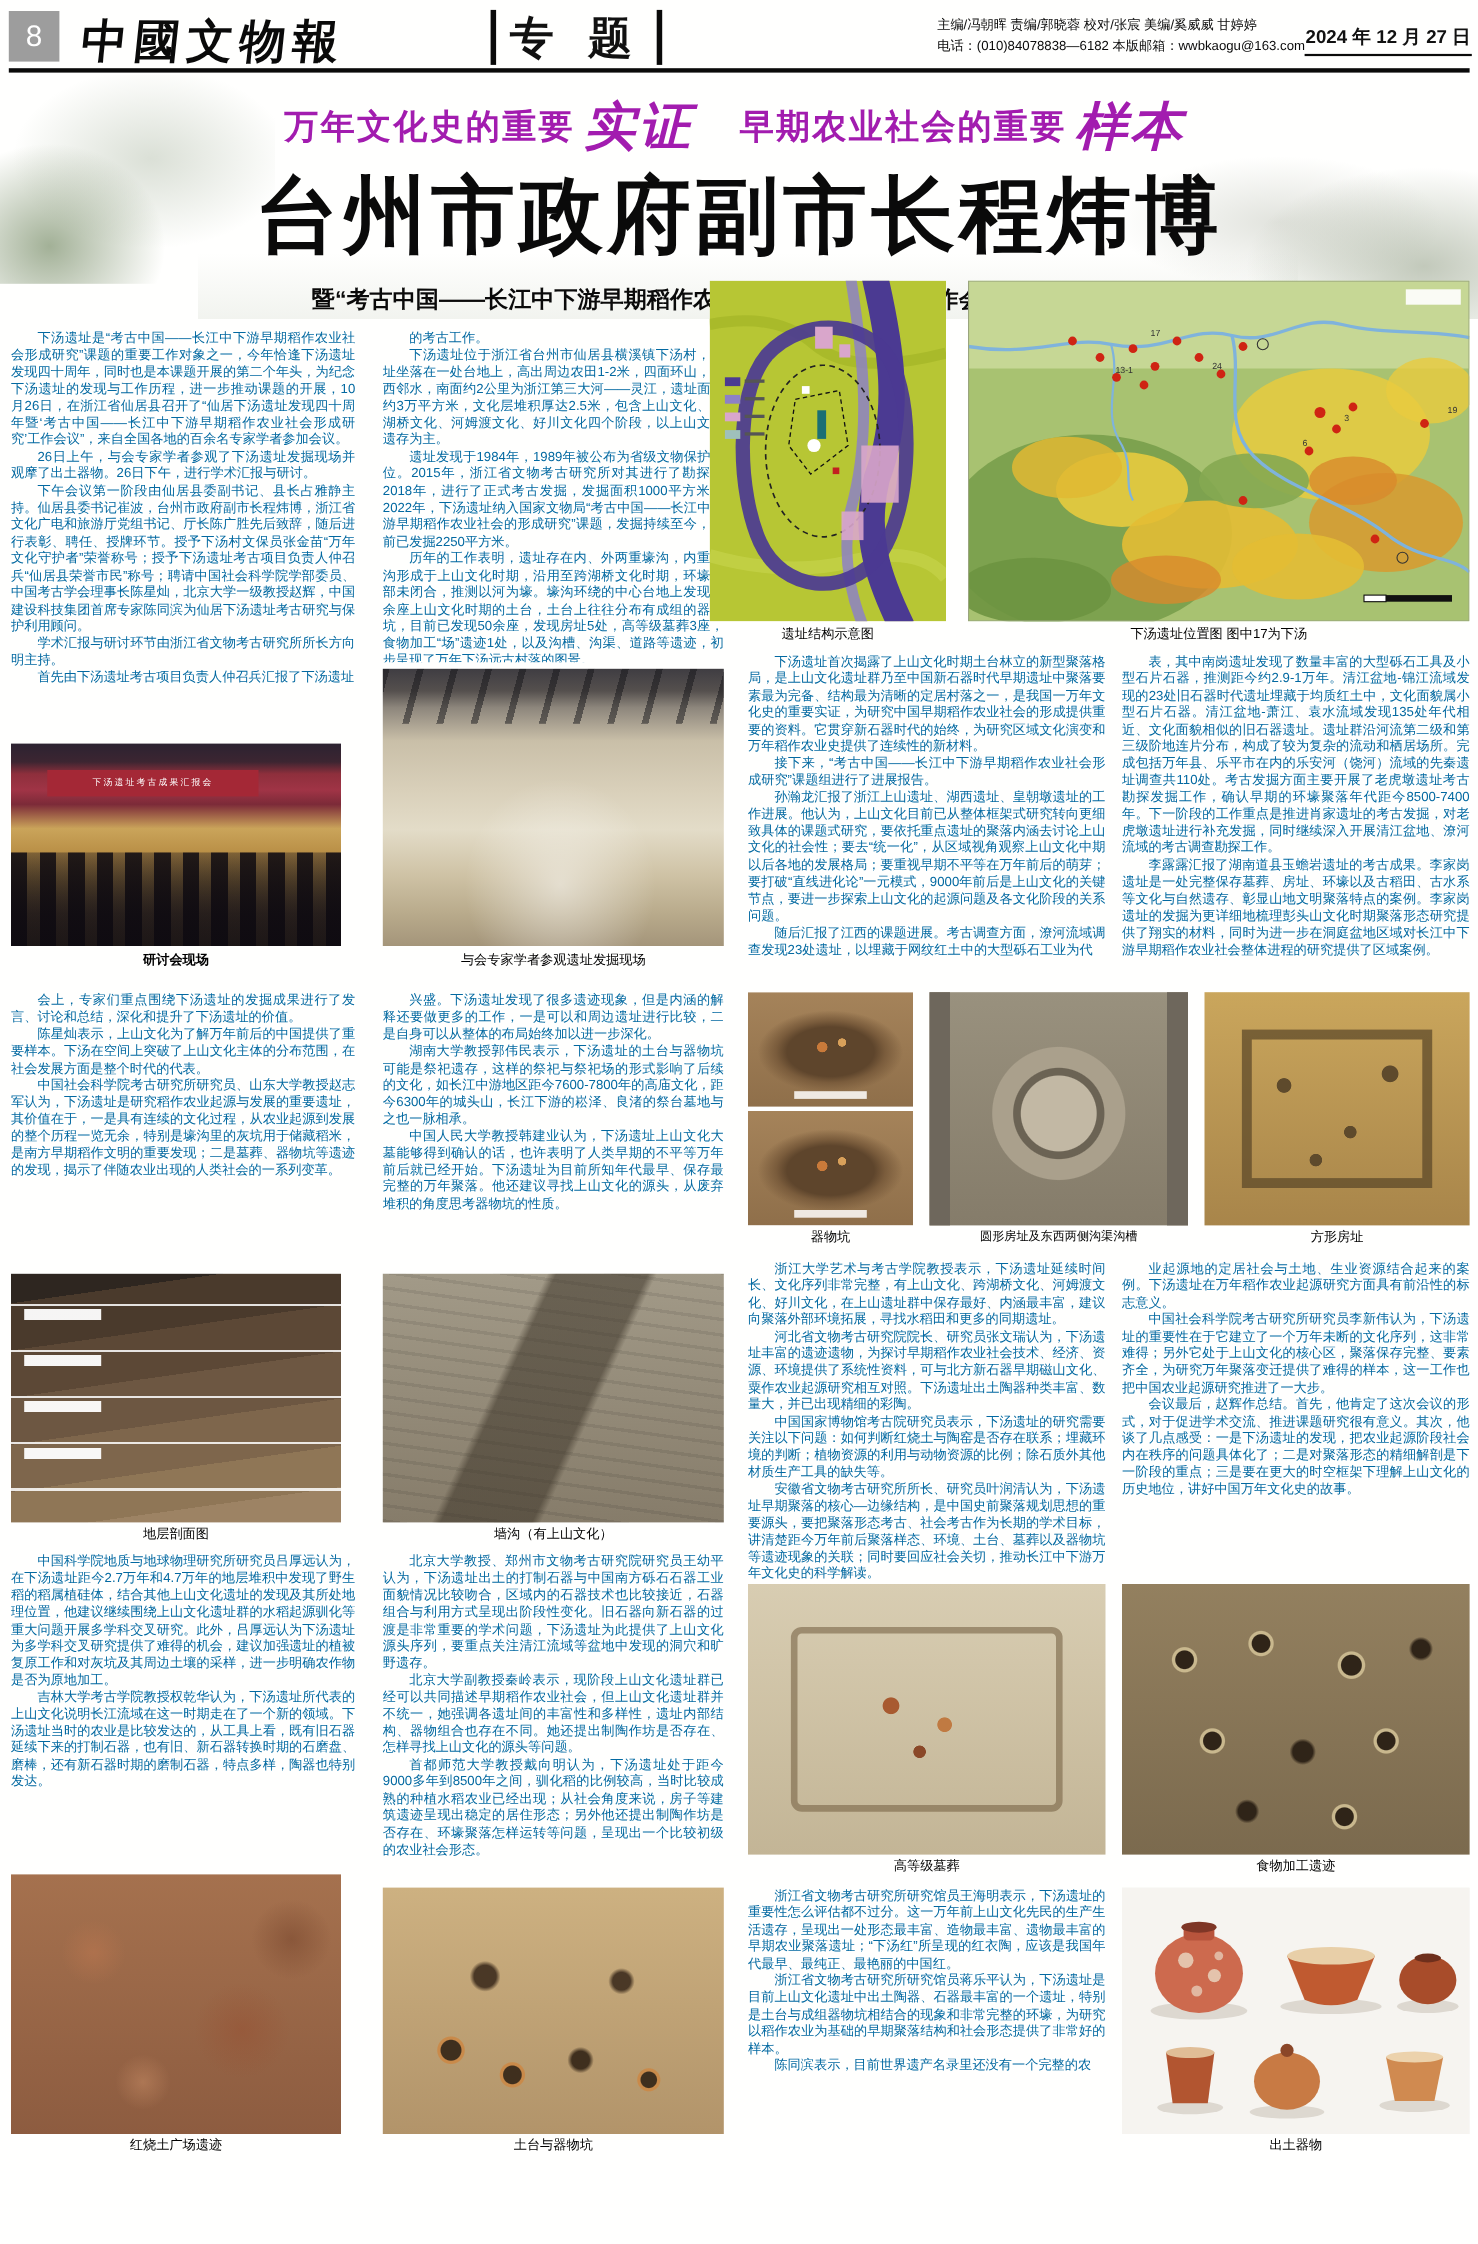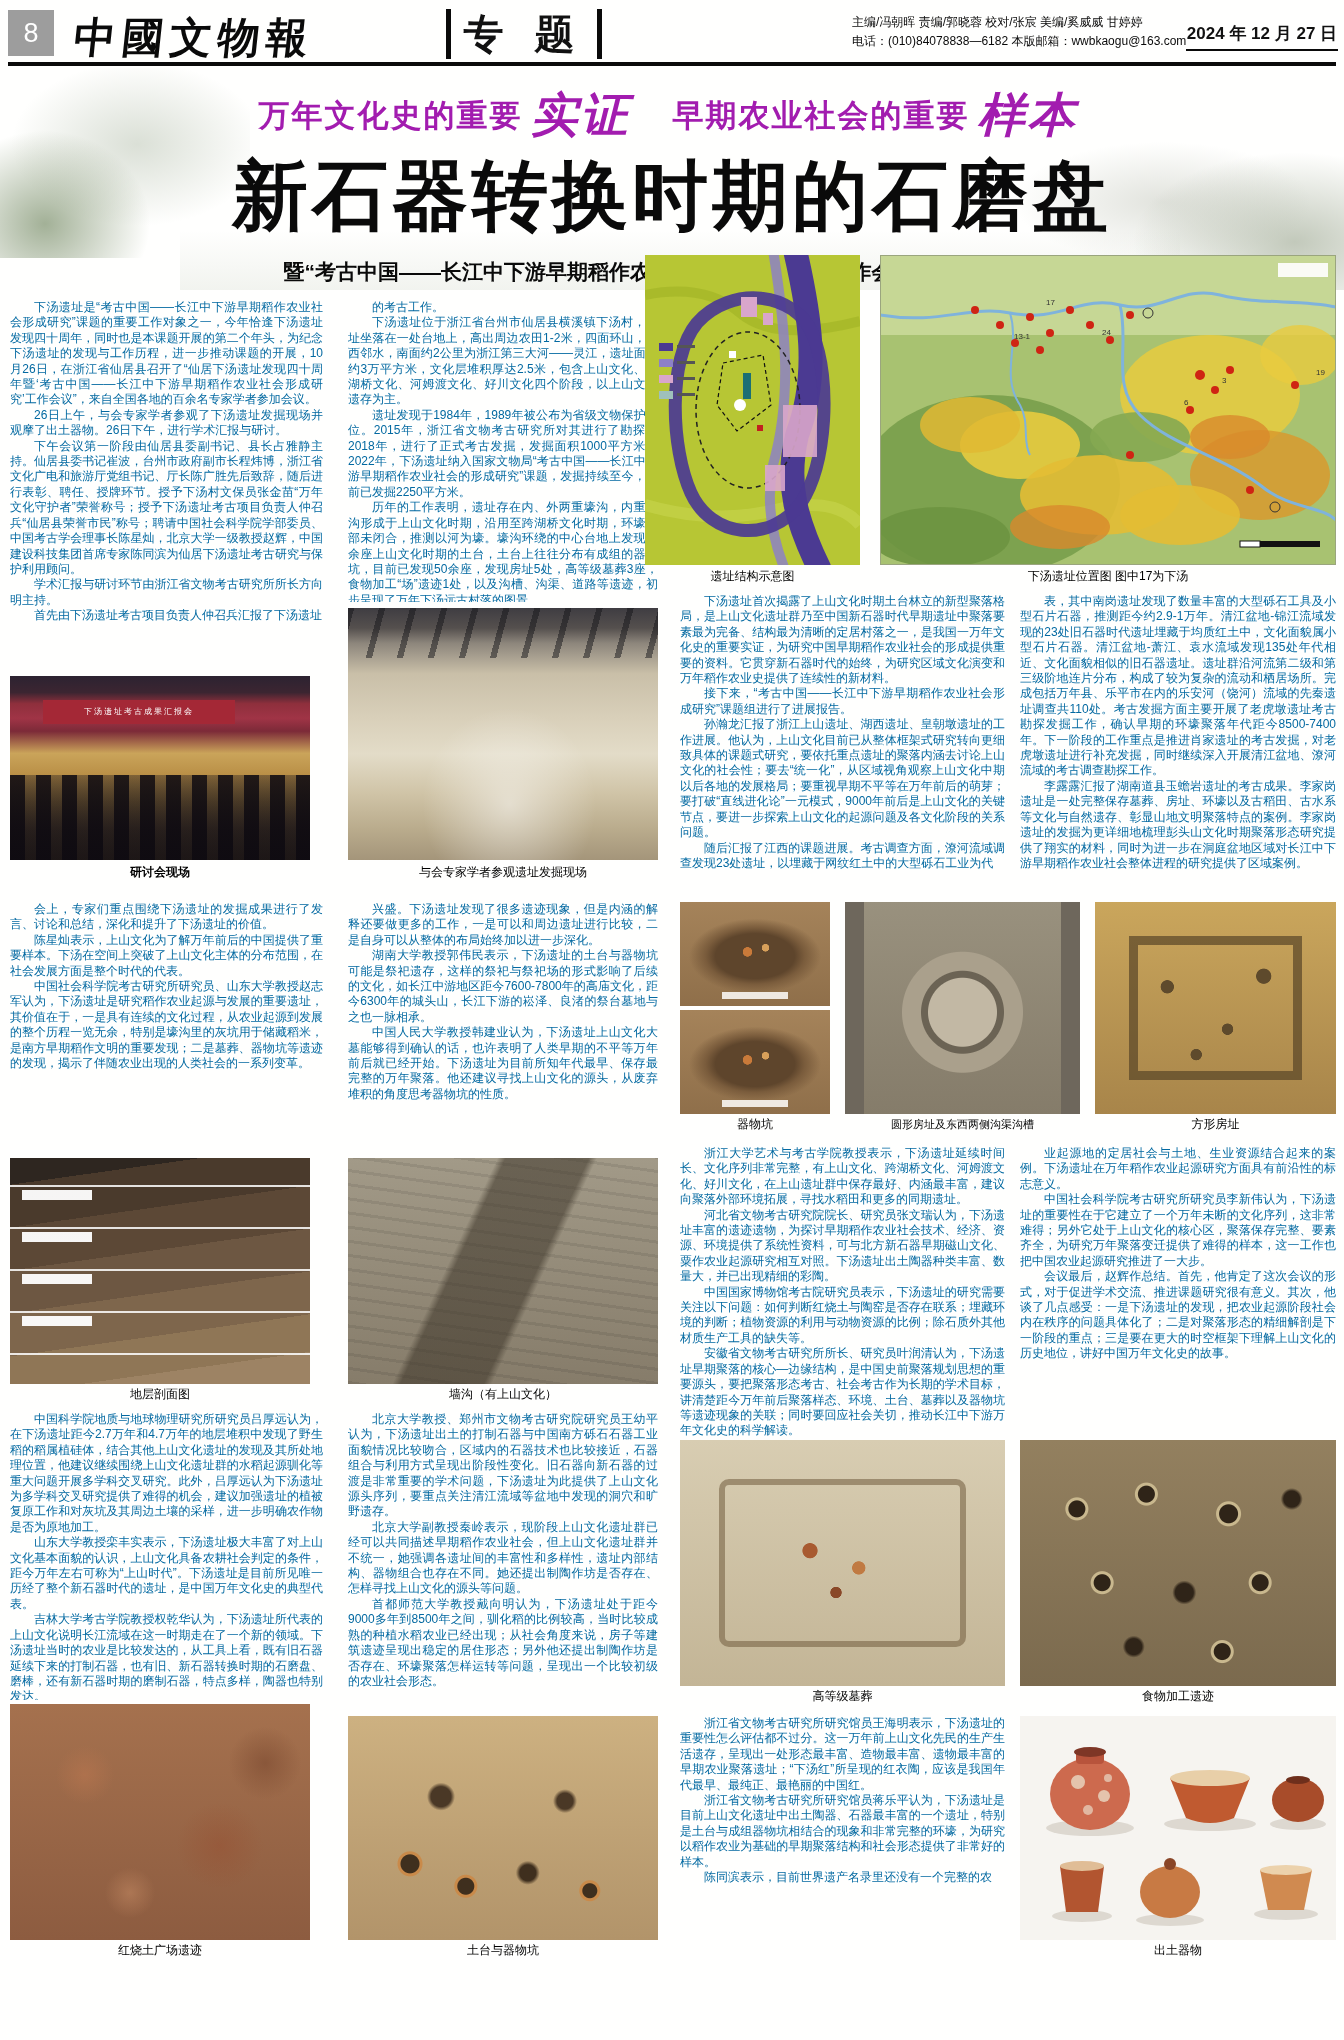--- a/index.html
+++ b/index.html
@@ -167,21 +167,21 @@
   </div>
   <div class="date">2024 年 12 月 27 日</div>
   <div class="rule"></div>
 
   <div class="bg-left"></div>
   <div class="bg-right"></div>
   <div class="bg-mist"></div>
   <div class="slogan">
     <span class="plain">万年文化史的重要</span><span class="fancy">实证</span><span class="gap"></span><span class="plain">早期农业社会的重要</span><span class="fancy">样本</span>
   </div>
-  <div class="main-title">新石器转换时期的石磨盘</div>
+  <div class="main-title">台州市政府副市长程炜博</div>
   <div class="sub-title">暨“考古中国——长江中下游早期稻作农业社会的形成研究”工作会议在浙江仙居召开</div>
 
   <div class="col" id="colA1">
       <p>下汤遗址是“考古中国——长江中下游早期稻作农业社会形成研究”课题的重要工作对象之一，今年恰逢下汤遗址发现四十周年，同时也是本课题开展的第二个年头，为纪念下汤遗址的发现与工作历程，进一步推动课题的开展，10月26日，在浙江省仙居县召开了“仙居下汤遗址发现四十周年暨‘考古中国——长江中下游早期稻作农业社会形成研究’工作会议”，来自全国各地的百余名专家学者参加会议。</p>
       <p>26日上午，与会专家学者参观了下汤遗址发掘现场并观摩了出土器物。26日下午，进行学术汇报与研讨。</p>
       <p>下午会议第一阶段由仙居县委副书记、县长占雅静主持。仙居县委书记崔波，台州市政府副市长程炜博，浙江省文化广电和旅游厅党组书记、厅长陈广胜先后致辞，随后进行表彰、聘任、授牌环节。授予下汤村文保员张金苗“万年文化守护者”荣誉称号；授予下汤遗址考古项目负责人仲召兵“仙居县荣誉市民”称号；聘请中国社会科学院学部委员、中国考古学会理事长陈星灿，北京大学一级教授赵辉，中国建设科技集团首席专家陈同滨为仙居下汤遗址考古研究与保护利用顾问。</p>
       <p>学术汇报与研讨环节由浙江省文物考古研究所所长方向明主持。</p>
       <p>首先由下汤遗址考古项目负责人仲召兵汇报了下汤遗址</p>
     </div>
   <div class="col" id="colA2">
@@ -296,21 +296,20 @@
   <div class="cap" style="left:10px;top:864px;width:300px;font-weight:bold;">研讨会现场</div>
   <div class="cap" style="left:348px;top:864px;width:310px;">与会专家学者参观遗址发掘现场</div>
 
   <div class="col" id="colB1a">
       <p>会上，专家们重点围绕下汤遗址的发掘成果进行了发言、讨论和总结，深化和提升了下汤遗址的价值。</p>
       <p>陈星灿表示，上山文化为了解万年前后的中国提供了重要样本。下汤在空间上突破了上山文化主体的分布范围，在社会发展方面是整个时代的代表。</p>
       <p>中国社会科学院考古研究所研究员、山东大学教授赵志军认为，下汤遗址是研究稻作农业起源与发展的重要遗址，其价值在于，一是具有连续的文化过程，从农业起源到发展的整个历程一览无余，特别是壕沟里的灰坑用于储藏稻米，是南方早期稻作文明的重要发现；二是墓葬、器物坑等遗迹的发现，揭示了伴随农业出现的人类社会的一系列变革。</p>
     </div>
   <div class="col" id="colB1b">
       <p>中国科学院地质与地球物理研究所研究员吕厚远认为，在下汤遗址距今2.7万年和4.7万年的地层堆积中发现了野生稻的稻属植硅体，结合其他上山文化遗址的发现及其所处地理位置，他建议继续围绕上山文化遗址群的水稻起源驯化等重大问题开展多学科交叉研究。此外，吕厚远认为下汤遗址为多学科交叉研究提供了难得的机会，建议加强遗址的植被复原工作和对灰坑及其周边土壤的采样，进一步明确农作物是否为原地加工。</p>
-      <p>山东大学教授栾丰实表示，下汤遗址极大丰富了对上山文化基本面貌的认识，上山文化具备农耕社会判定的条件，距今万年左右可称为“上山时代”。下汤遗址是目前所见唯一历经了整个新石器时代的遗址，是中国万年文化史的典型代表。</p>
       <p>吉林大学考古学院教授权乾华认为，下汤遗址所代表的上山文化说明长江流域在这一时期走在了一个新的领域。下汤遗址当时的农业是比较发达的，从工具上看，既有旧石器延续下来的打制石器，也有旧、新石器转换时期的石磨盘、磨棒，还有新石器时期的磨制石器，特点多样，陶器也特别发达。</p>
     </div>
   <div class="col" id="colB2a">
       <p>兴盛。下汤遗址发现了很多遗迹现象，但是内涵的解释还要做更多的工作，一是可以和周边遗址进行比较，二是自身可以从整体的布局始终加以进一步深化。</p>
       <p>湖南大学教授郭伟民表示，下汤遗址的土台与器物坑可能是祭祀遗存，这样的祭祀与祭祀场的形式影响了后续的文化，如长江中游地区距今7600-7800年的高庙文化，距今6300年的城头山，长江下游的崧泽、良渚的祭台墓地与之也一脉相承。</p>
       <p>中国人民大学教授韩建业认为，下汤遗址上山文化大墓能够得到确认的话，也许表明了人类早期的不平等万年前后就已经开始。下汤遗址为目前所知年代最早、保存最完整的万年聚落。他还建议寻找上山文化的源头，从废弃堆积的角度思考器物坑的性质。</p>
     </div>
   <div class="col" id="colB2b">
       <p>北京大学教授、郑州市文物考古研究院研究员王幼平认为，下汤遗址出土的打制石器与中国南方砾石石器工业面貌情况比较吻合，区域内的石器技术也比较接近，石器组合与利用方式呈现出阶段性变化。旧石器向新石器的过渡是非常重要的学术问题，下汤遗址为此提供了上山文化源头序列，要重点关注清江流域等盆地中发现的洞穴和旷野遗存。</p>
       <p>北京大学副教授秦岭表示，现阶段上山文化遗址群已经可以共同描述早期稻作农业社会，但上山文化遗址群并不统一，她强调各遗址间的丰富性和多样性，遗址内部结构、器物组合也存在不同。她还提出制陶作坊是否存在、怎样寻找上山文化的源头等问题。</p>

